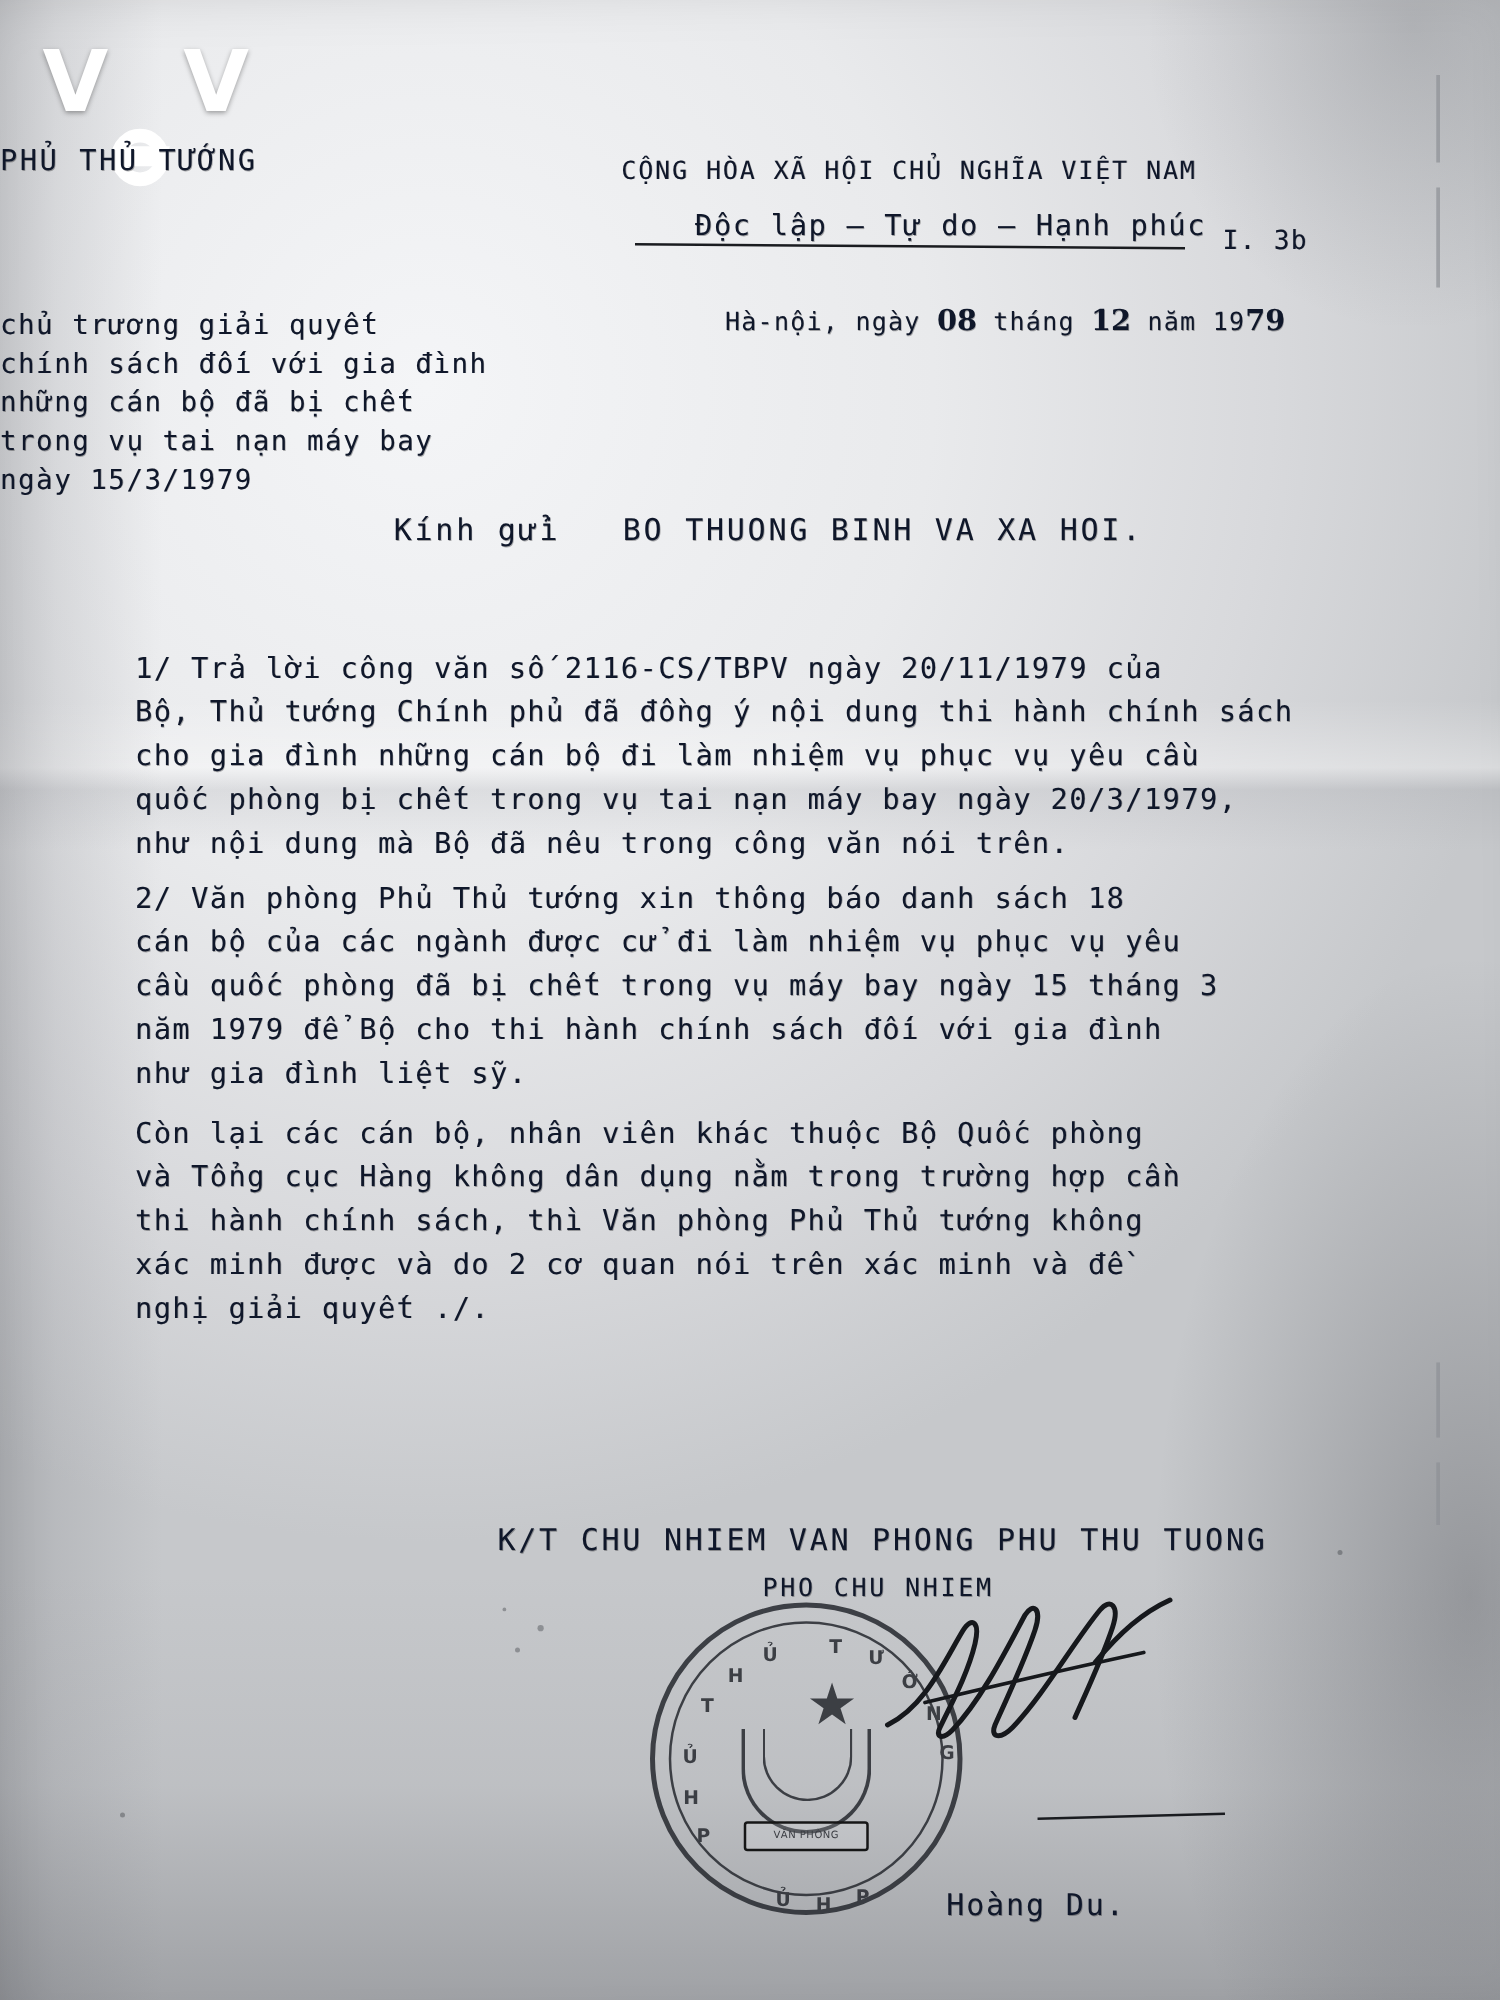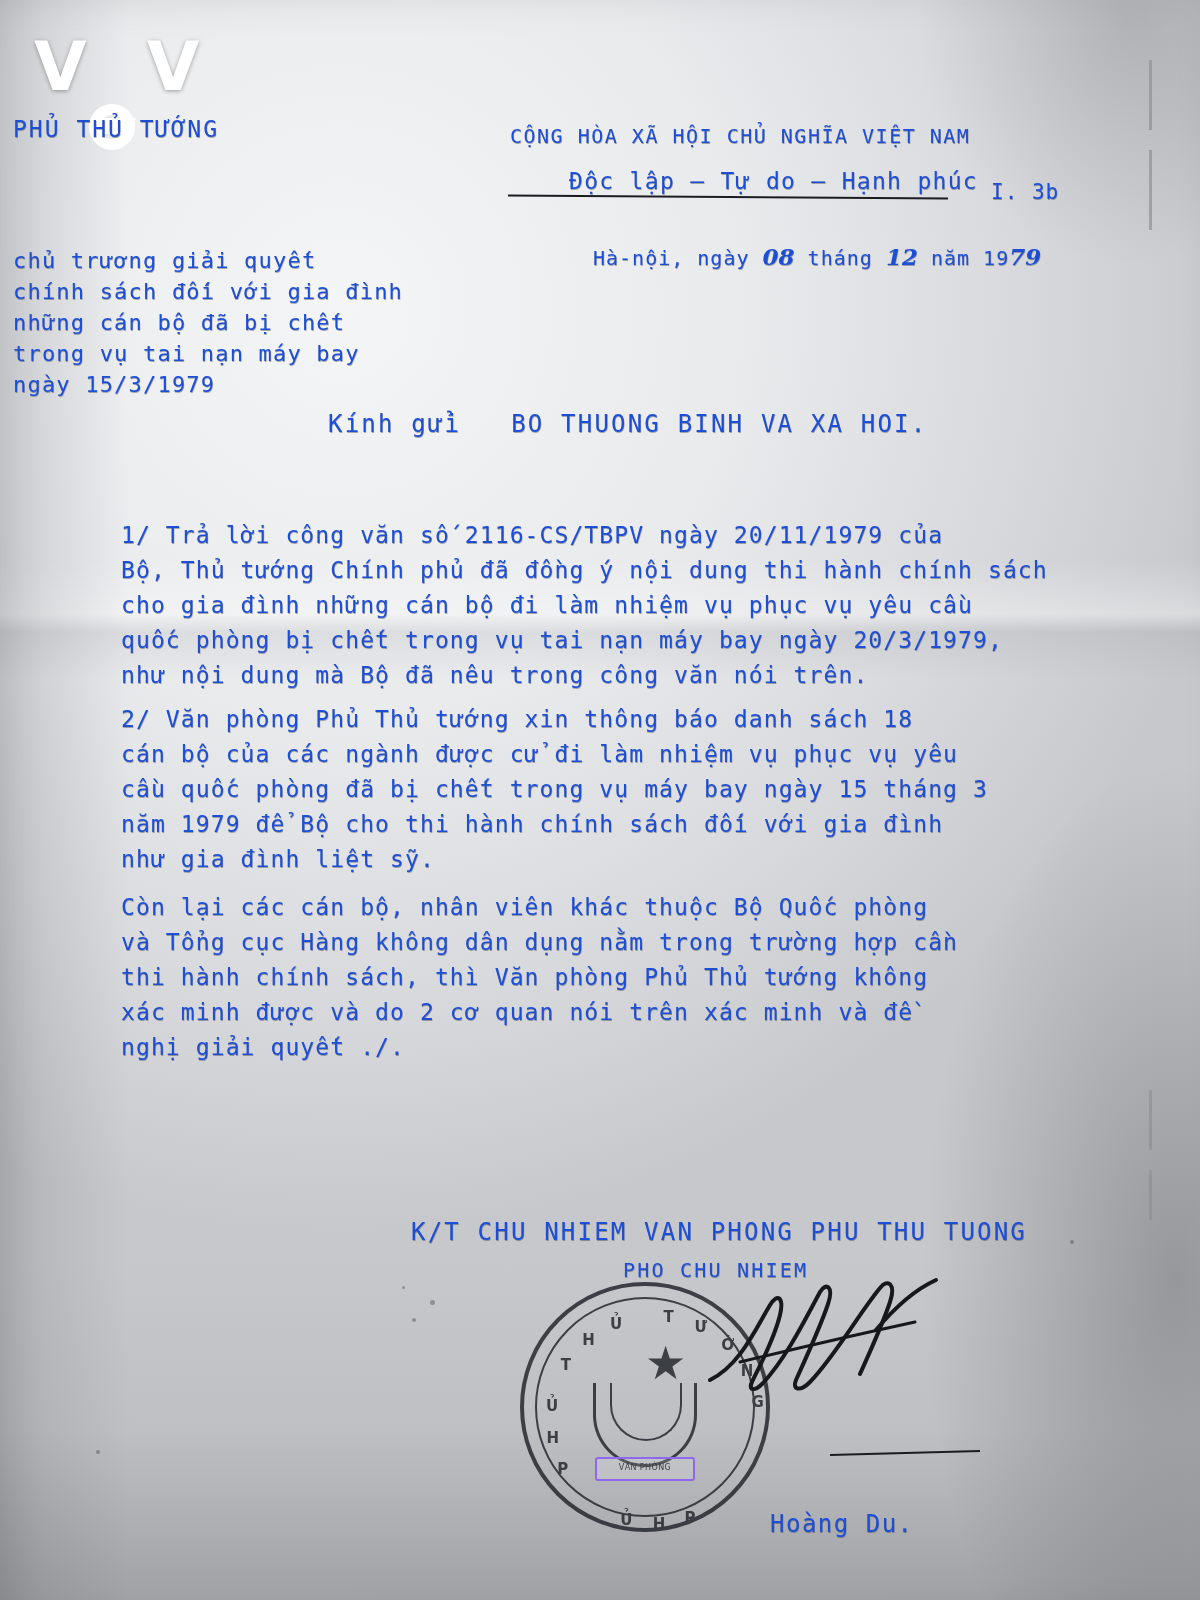--- a/index.html
+++ b/index.html
@@ -62,25 +62,24 @@
     left: 0; top: 560px;
     width: 1200px; height: 120px;
     background: linear-gradient(180deg, rgba(255,255,255,0) 0%, rgba(255,255,255,0.35) 45%, rgba(150,152,158,0.18) 60%, rgba(255,255,255,0) 100%);
     pointer-events: none;
   }
 
   
   .tw {
     position: absolute;
     font-family: "DejaVu Sans Mono", "Liberation Mono", monospace;
-    color: #1d4ed8;
+    color: #0f172a;
     white-space: pre;
     letter-spacing: 0.5px;
     text-shadow: 0.5px 0.5px 0 rgba(25,27,30,0.35);
-    margin-left: 13px;
   }
 
   
   .logo {
     position: absolute;
     left: 34px;
     top: 22px;
     width: 220px;
     height: 90px;
     color: #ffffff;
@@ -130,21 +129,20 @@
     left: 508px; top: 196px;
     width: 440px; height: 0;
     border-top: 2px solid #1a1c20;
     transform: rotate(0.4deg);
   }
   .code-right { left: 978px; top: 180px; font-size: 21px; letter-spacing: 1px; }
 
   .dateline { left: 580px; top: 243px; font-size: 20px; letter-spacing: 1px; }
   .hand {
     font-family: "DejaVu Serif", serif;
-    font-style: italic;
     font-weight: bold;
     font-size: 23px;
     letter-spacing: 0;
   }
 
   .recipient { left: 315px; top: 410px; font-size: 24px; letter-spacing: 2.2px; }
 
   .para { font-size: 23px; line-height: 35px; letter-spacing: 1.1px; }
   .p1 { left: 108px; top: 518px; }
   .p2 { left: 108px; top: 702px; }
@@ -220,21 +218,21 @@
     border: 2px solid #2a2d33;
     border-top: none;
     border-radius: 0 0 36px 36px;
     box-sizing: border-box;
   }
   .banner {
     position: absolute;
     left: 50%; bottom: 6px;
     transform: translateX(-50%);
     width: 96px; height: 20px;
-    border: 2px solid #8b5cf6;
+    border: 2px solid #000000;
     border-radius: 3px;
     font-family: "DejaVu Sans", sans-serif;
     font-size: 8px;
     color: #2a2d33;
     text-align: center;
     line-height: 18px;
     letter-spacing: 0.4px;
     background: rgba(255,255,255,0.15);
   }
 

